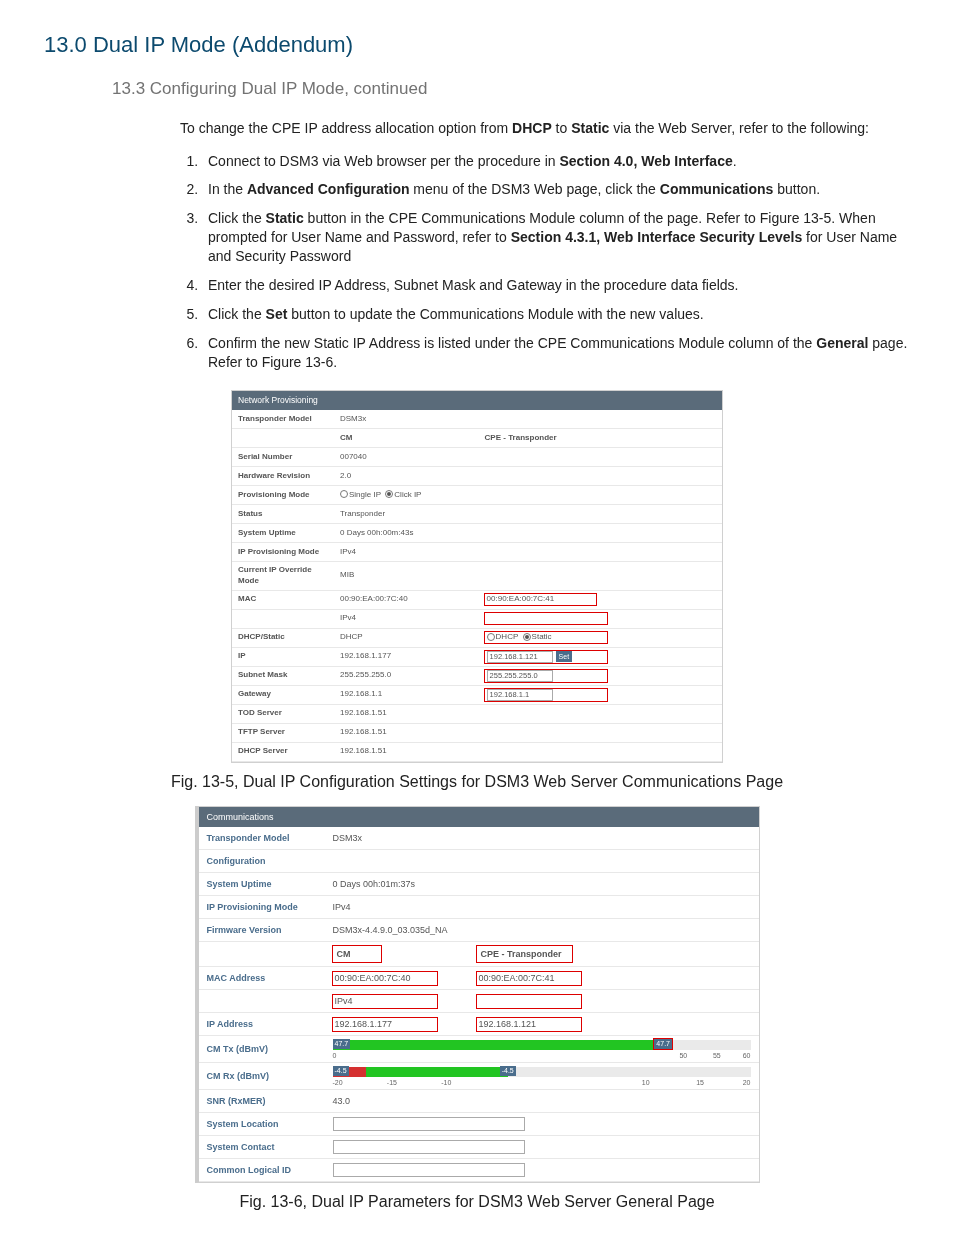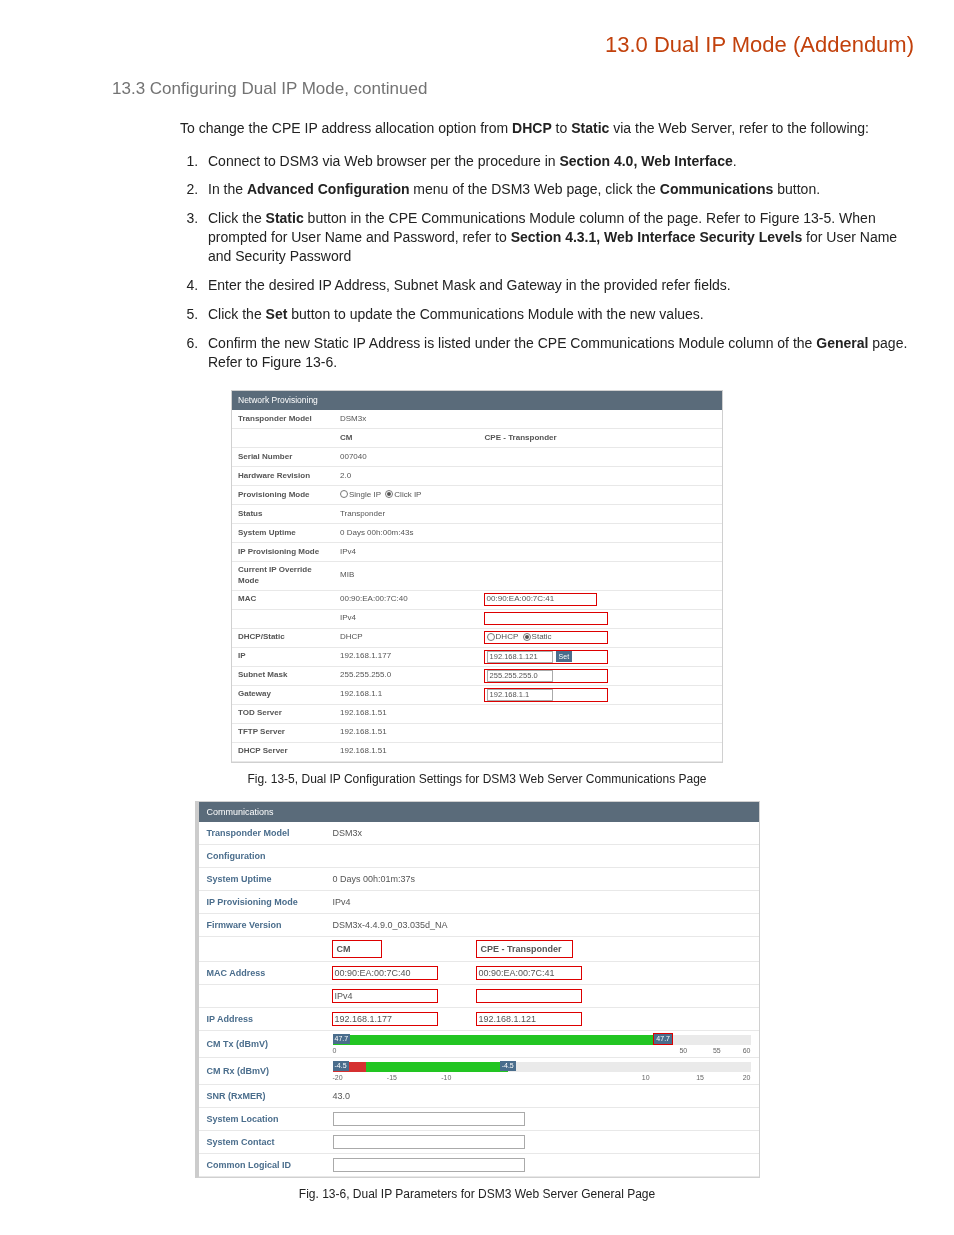--- a/index.html
+++ b/index.html
@@ -5,27 +5,27 @@
   body {
     font-family: Arial, Helvetica, sans-serif;
     font-size: 14px;
     color: #222;
     margin: 0;
     padding: 30px 40px 20px 40px;
     width: 954px;
     box-sizing: border-box;
     line-height: 1.35;
   }
-  h1.page-title { font-size: 22px; font-weight: 400; margin: 0 0 18px 16px; color:#c2410c;text-align:right;}
+  h1.page-title { font-size: 22px; font-weight: 400; margin: 0 0 18px 4px; color:#0c4a6e;}
   h2.section-title { font-size: 17px; font-weight: 400; margin: 0 0 18px 72px; color:#737373;}
   .intro-para { margin: 0 0 14px 140px; }
   ol.steps { margin: 0 0 18px 140px; padding-left: 22px; }
   ol.steps li { margin-bottom: 10px; padding-left: 6px; }
   .bold { font-weight: bold; }
-  .figure-caption { text-align: center; margin: 8px 0 14px 0; font-size: 12px; }
+  .figure-caption { text-align: center; margin: 8px 0 14px 0; font-size: 16px; }
 
   
   .panel {
     width: 490px;
     margin: 0 auto 6px auto;
     border: 1px solid #d0d0d0;
     background: #fff;
     font-size: 8px;
     color: #555;
   }
@@ -104,21 +104,21 @@
 <h2 class="section-title">13.3   Configuring Dual IP Mode, continued</h2>
 
 <p class="intro-para">
   <span>To change the CPE IP address allocation option from </span><span class="bold">DHCP</span><span> to </span><span class="bold">Static</span><span> via the Web Server, refer to the following:</span>
 </p>
 
 <ol class="steps">
   <li><span>Connect to DSM3 via Web browser per the procedure in </span><span class="bold">Section 4.0, Web Interface</span><span>.</span></li>
   <li><span>In the </span><span class="bold">Advanced Configuration</span><span> menu of the DSM3 Web page, click the </span><span class="bold">Communications</span><span> button.</span></li>
   <li><span>Click the </span><span class="bold">Static</span><span> button in the CPE Communications Module column of the page. Refer to Figure 13-5. When prompted for User Name and Password, refer to </span><span class="bold">Section 4.3.1, Web Interface Security Levels</span><span> for User Name and Security Password</span></li>
-  <li>Enter the desired IP Address, Subnet Mask and Gateway in the provided refer fields.</li>
+  <li>Enter the desired IP Address, Subnet Mask and Gateway in the procedure data fields.</li>
   <li><span>Click the </span><span class="bold">Set</span><span> button to update the Communications Module with the new values.</span></li>
   <li><span>Confirm the new Static IP Address is listed under the CPE Communications Module column of the </span><span class="bold">General</span><span> page. Refer to Figure 13-6.</span></li>
 </ol>
 
 <div class="panel">
   <div class="panel-header">Network Provisioning</div>
   <table>
     <tbody>
         <tr>
           <td class="lbl">Transponder Model</td>

